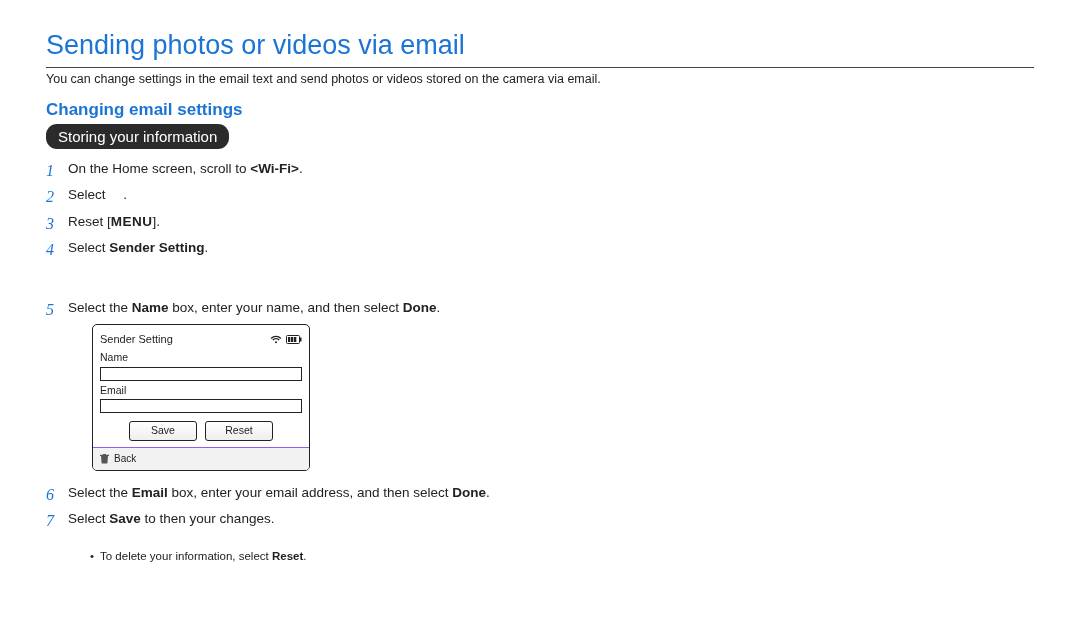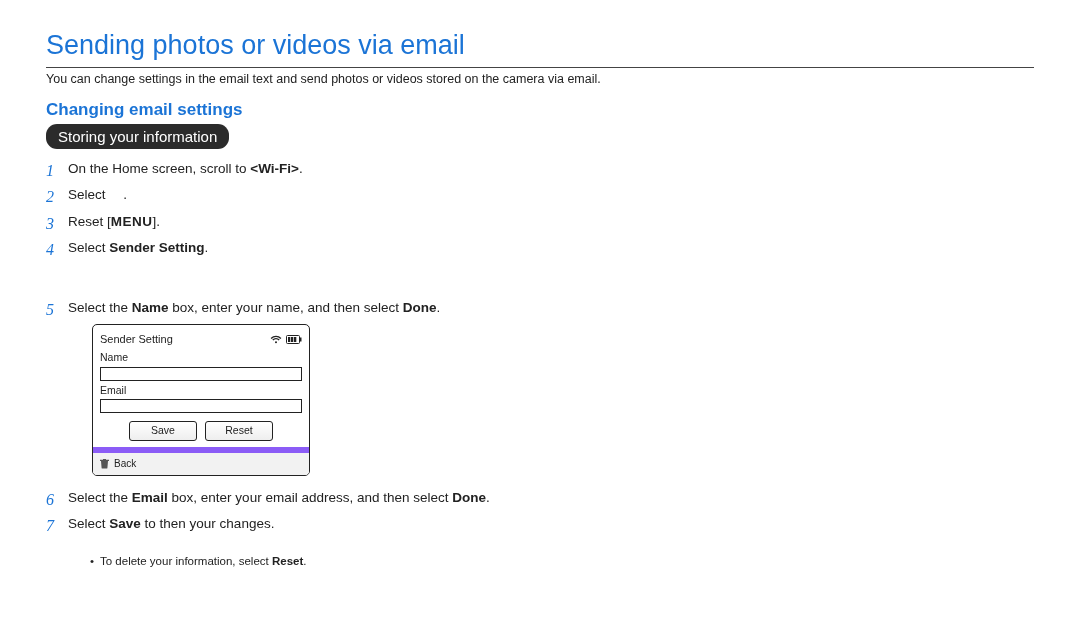--- a/index.html
+++ b/index.html
@@ -24,21 +24,21 @@
   
   .device { width: 218px; margin: 6px 0 12px 24px; border: 1.5px solid #222; border-radius: 5px; padding: 6px 7px 0 7px; background: #fff; font-size: 11px; }
   .dev-header { display: flex; justify-content: space-between; align-items: center; margin-bottom: 2px; }
   .dev-title { font-size: 11px; }
   .dev-icons { display: flex; gap: 4px; align-items: center; }
   .icon-wifi svg, .icon-batt svg { display: block; }
   .dev-label { font-size: 10.5px; margin: 2px 0 1px 0; }
   .dev-input { height: 14px; border: 1px solid #222; width: 100%; }
   .dev-buttons { display: flex; gap: 8px; justify-content: center; margin: 8px 0 6px 0; }
   .dev-btn { border: 1px solid #222; border-radius: 3px; padding: 1px 0; width: 68px; text-align: center; font-size: 10.5px; background: linear-gradient(#fff,#eee); }
-  .dev-footer { border-top: 6px solid #8b5cf6; margin: 0 -7px; padding: 3px 7px 4px 7px; background: #f2f2f2; font-size: 10px; display: flex; align-items: center; gap: 5px; border-radius: 0 0 4px 4px; }
+  .dev-footer { border-top: 1px solid #8b5cf6; margin: 0 -7px; padding: 3px 7px 4px 7px; background: #f2f2f2; font-size: 10px; display: flex; align-items: center; gap: 5px; border-radius: 0 0 4px 4px; }
   .trash svg { display: block; }
   .footer { position: absolute; bottom: 12px; width: 100%; left: 0; text-align: center; font-size: 11px; color: #333; }
   .footer .pnum { font-weight: 700; margin-left: 4px; }
 </style>
 </head>
 <body>
 
 <div class="page">
   <h1 class="title">Sending photos or videos via email</h1>
   <hr class="hr">

